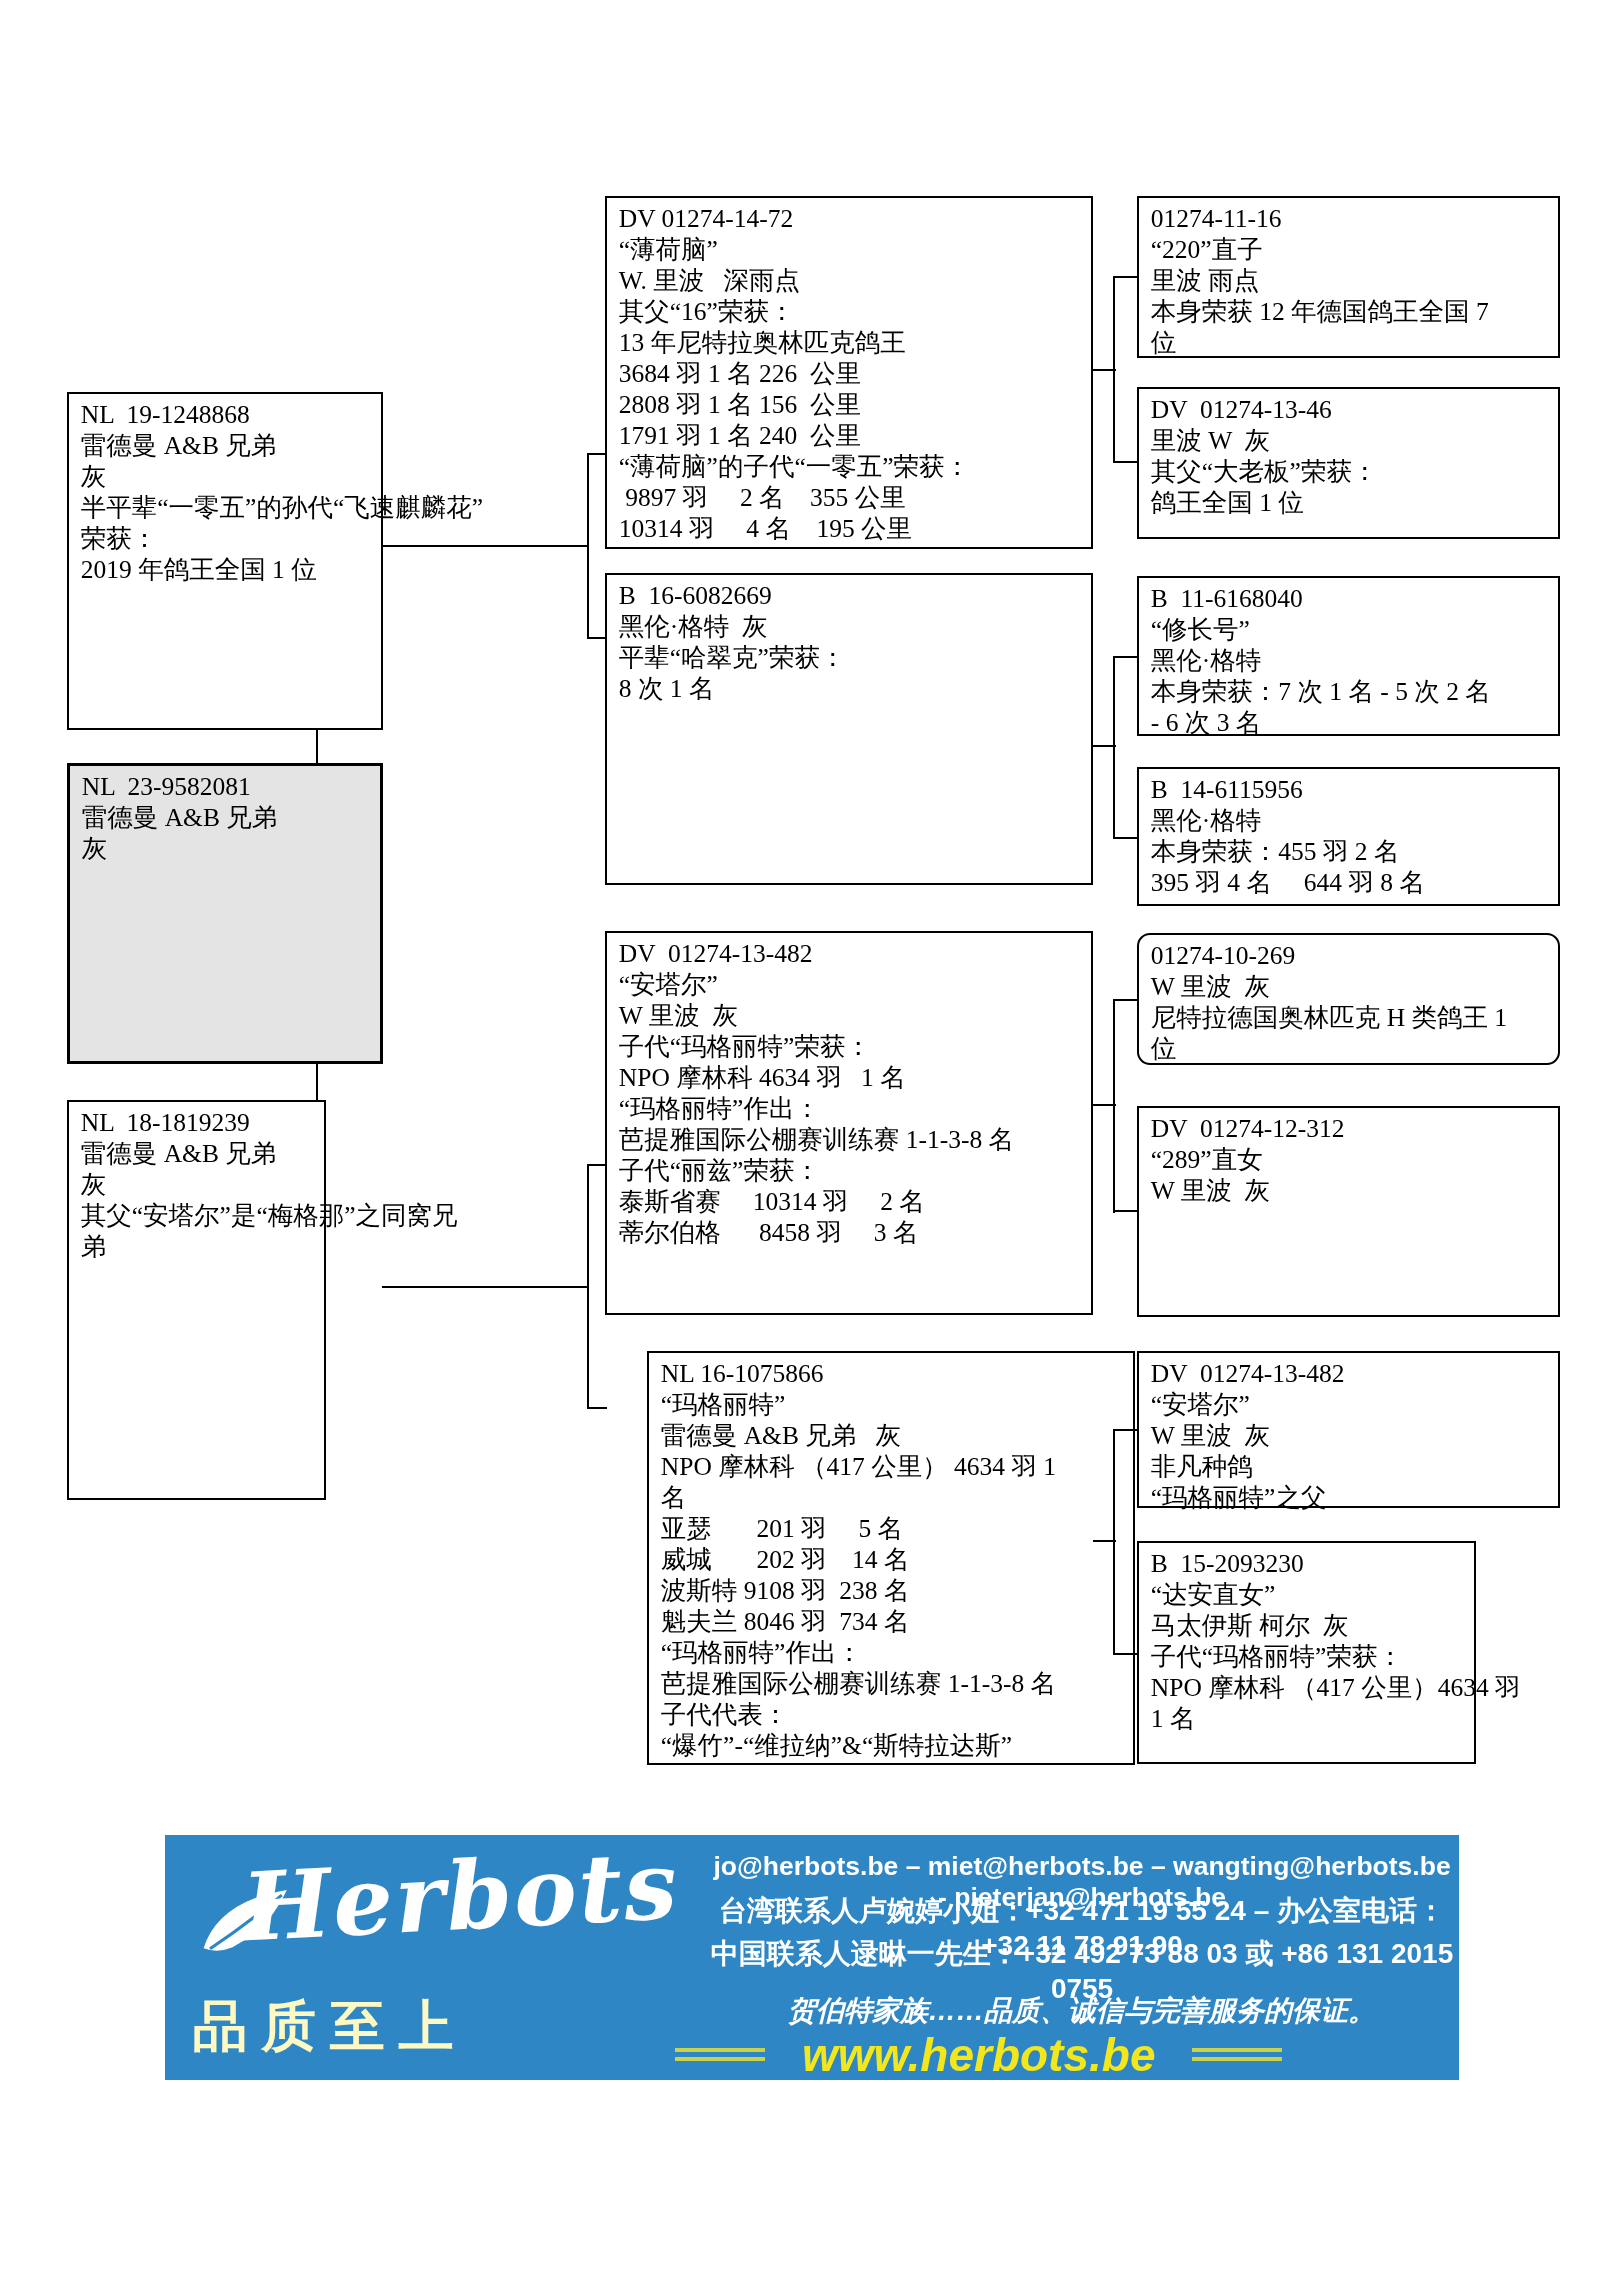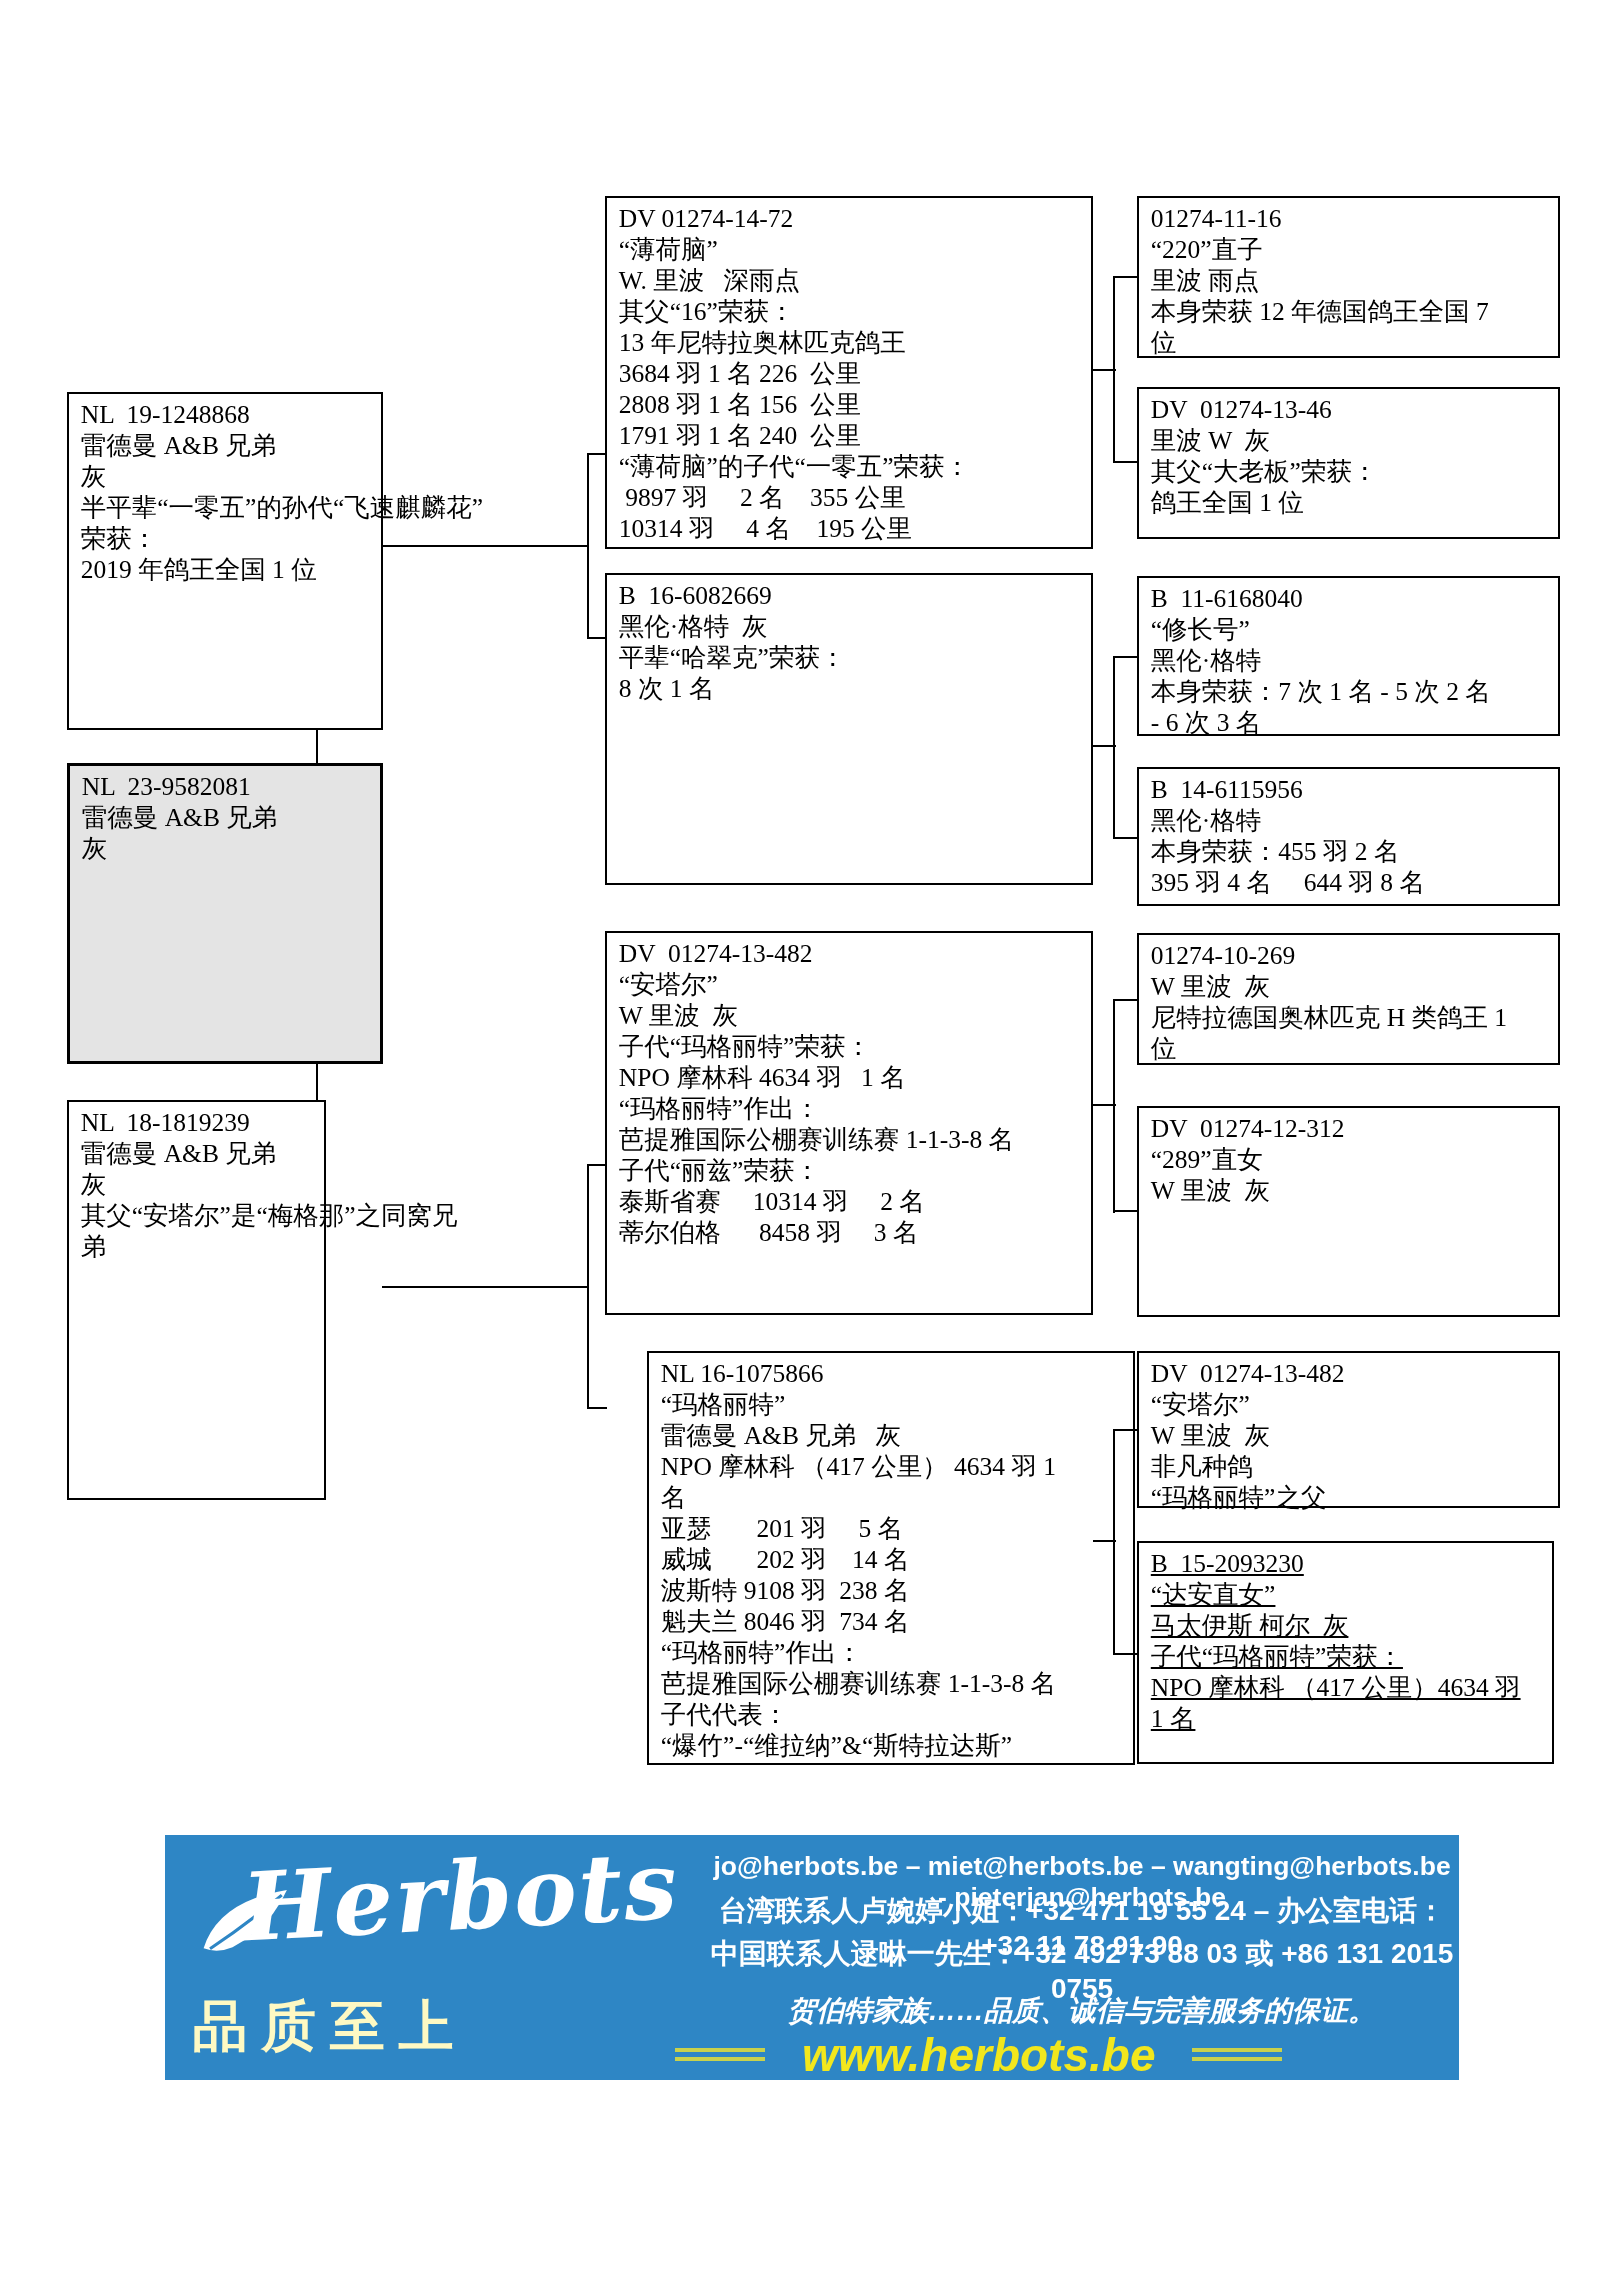--- a/index.html
+++ b/index.html
@@ -123,39 +123,39 @@
 黑伦·格特
 本身荣获：7 次 1 名 - 5 次 2 名
 - 6 次 3 名</div>
   </div>
   <div class="pbox" style="left:1137px;top:767px;width:423px;height:139px;">
     <div class="box-text">B  14-6115956
 黑伦·格特
 本身荣获：455 羽 2 名
 395 羽 4 名     644 羽 8 名</div>
   </div>
-  <div class="pbox" style="left:1137px;top:933px;width:423px;height:132px;">
+  <div class="pbox" style="left:1137px;top:933px;width:423px;height:132px;border-radius:13px;">
     <div class="box-text">01274-10-269
 W 里波  灰
 尼特拉德国奥林匹克 H 类鸽王 1
 位</div>
   </div>
   <div class="pbox" style="left:1137px;top:1106px;width:423px;height:211px;">
     <div class="box-text">DV  01274-12-312
 “289”直女
 W 里波  灰</div>
   </div>
   <div class="pbox" style="left:1137px;top:1351px;width:423px;height:157px;">
     <div class="box-text">DV  01274-13-482
 “安塔尔”
 W 里波  灰
 非凡种鸽
 “玛格丽特”之父</div>
   </div>
-  <div class="pbox" style="left:1137px;top:1541px;width:417px;height:223px;text-decoration:underline;">
+  <div class="pbox" style="left:1137px;top:1541px;width:339px;height:223px;">
     <div class="box-text">B  15-2093230
 “达安直女”
 马太伊斯 柯尔  灰
 子代“玛格丽特”荣获：
 NPO 摩林科 （417 公里）4634 羽
 1 名</div>
   </div>
 
   <div class="vline" style="left:316px;top:730px;width:2px;height:34px;"></div>
   <div class="vline" style="left:316px;top:1062px;width:2px;height:40px;"></div>

